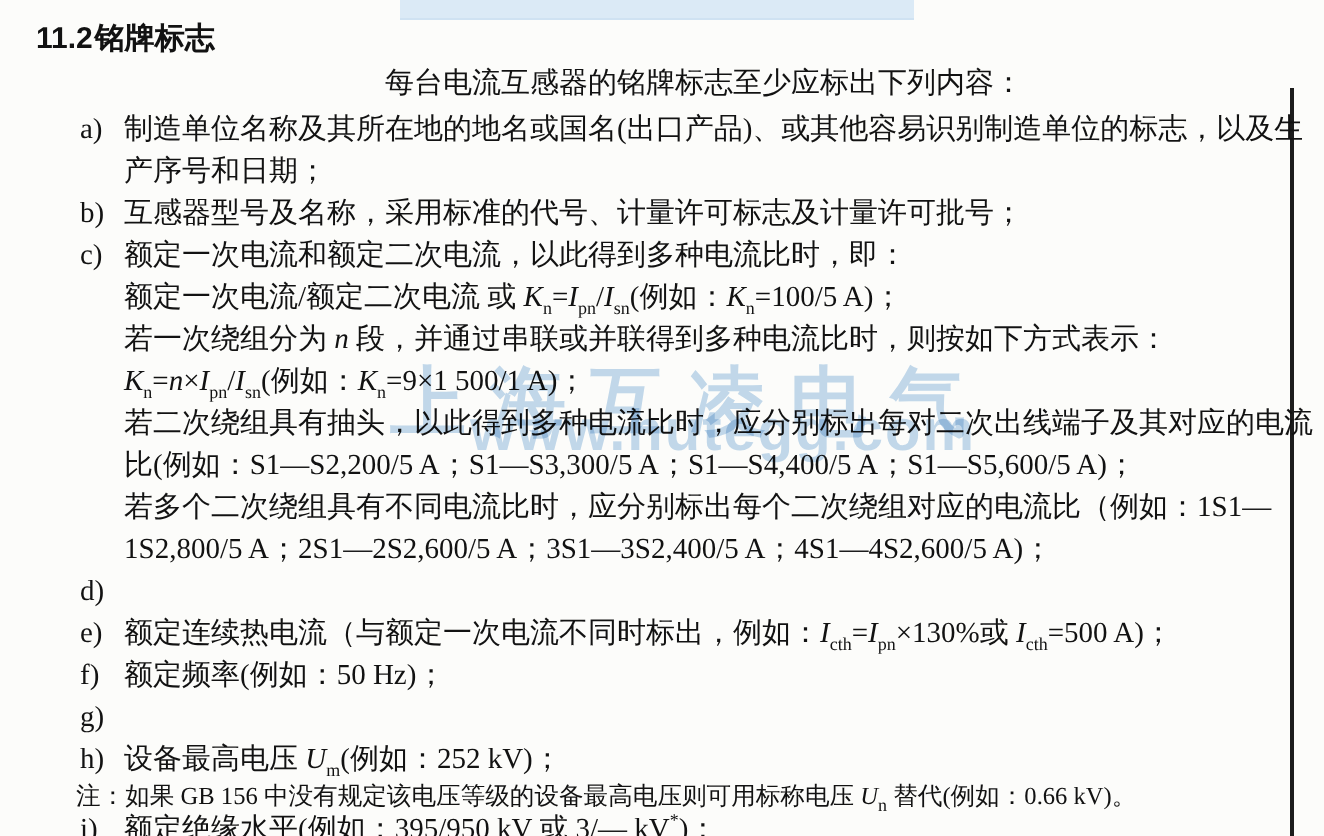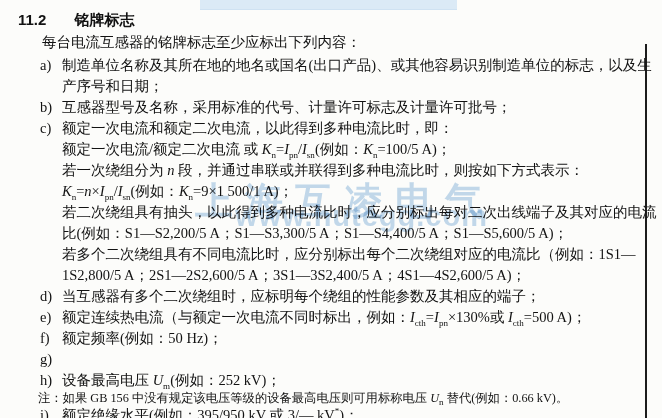--- a/index.html
+++ b/index.html
@@ -27,23 +27,23 @@
   }
   .right-line{
     position:absolute;left:645px;top:44px;width:2px;height:374px;
     background:var(--line);
   }
   .heading{
     padding:9px 0 0 18px;height:22px;line-height:22px;
     font-family:"Liberation Sans","DejaVu Sans",sans-serif;
     font-weight:bold;font-size:15px;white-space:nowrap;
   }
-  .heading .num{margin-right:28px;}
+  .heading .num{margin-right:1px;}
   .intro{
-    padding-left:42px;height:22px;line-height:22px;white-space:nowrap;
+    padding-left:42px;height:22px;line-height:22px;white-space:nowrap;text-align:center;
   }
   #lines{margin-top:2px;position:relative;z-index:2;}
   .line{
     position:relative;height:21px;line-height:21px;
     padding-left:62px;white-space:nowrap;
   }
   .line .label{position:absolute;left:40px;top:0;width:22px;}
   .line.note{
     height:14px;line-height:14px;font-size:12.3px;padding-left:38px;
   }
@@ -84,21 +84,21 @@
       <div class="line cont"><span><span>产序号和日期；</span></span></div>
       <div class="line item"><span class="label">b)</span><span><span>互感器型号及名称，采用标准的代号、计量许可标志及计量许可批号；</span></span></div>
       <div class="line item"><span class="label">c)</span><span><span>额定一次电流和额定二次电流，以此得到多种电流比时，即：</span></span></div>
       <div class="line cont"><span><span>额定一次电流/额定二次电流 或 </span><span class="var">K</span><sub>n</sub><span>=</span><span class="var">I</span><sub>pn</sub><span>/</span><span class="var">I</span><sub>sn</sub><span>(例如：</span><span class="var">K</span><sub>n</sub><span>=100/5 A)；</span></span></div>
       <div class="line cont"><span><span>若一次绕组分为 </span><span class="var">n</span><span> 段，并通过串联或并联得到多种电流比时，则按如下方式表示：</span></span></div>
       <div class="line cont"><span><span class="var">K</span><sub>n</sub><span>=</span><span class="var">n</span><span>×</span><span class="var">I</span><sub>pn</sub><span>/</span><span class="var">I</span><sub>sn</sub><span>(例如：</span><span class="var">K</span><sub>n</sub><span>=9×1 500/1 A)；</span></span></div>
       <div class="line cont"><span><span>若二次绕组具有抽头，以此得到多种电流比时，应分别标出每对二次出线端子及其对应的电流</span></span></div>
       <div class="line cont"><span><span>比(例如：S1—S2,200/5 A；S1—S3,300/5 A；S1—S4,400/5 A；S1—S5,600/5 A)；</span></span></div>
       <div class="line cont"><span><span>若多个二次绕组具有不同电流比时，应分别标出每个二次绕组对应的电流比（例如：1S1—</span></span></div>
       <div class="line cont"><span><span>1S2,800/5 A；2S1—2S2,600/5 A；3S1—3S2,400/5 A；4S1—4S2,600/5 A)；</span></span></div>
-      <div class="line item"><span class="label">d)</span><span><span>当互感器有多个二次绕组时，应标明每个绕组的性能参数及其相应的端子；</span></span></div>
+      <div class="line item"><span class="label">d)</span></div>
       <div class="line item"><span class="label">e)</span><span><span>额定连续热电流（与额定一次电流不同时标出，例如：</span><span class="var">I</span><sub>cth</sub><span>=</span><span class="var">I</span><sub>pn</sub><span>×130%或 </span><span class="var">I</span><sub>cth</sub><span>=500 A)；</span></span></div>
       <div class="line item"><span class="label">f)</span><span><span>额定频率(例如：50 Hz)；</span></span></div>
       <div class="line item"><span class="label">g)</span></div>
       <div class="line item"><span class="label">h)</span><span><span>设备最高电压 </span><span class="var">U</span><sub>m</sub><span>(例如：252 kV)；</span></span></div>
       <div class="line note"><span><span>注：如果 GB 156 中没有规定该电压等级的设备最高电压则可用标称电压 </span><span class="var">U</span><sub>n</sub><span> 替代(例如：0.66 kV)。</span></span></div>
       <div class="line item"><span class="label">i)</span><span><span>额定绝缘水平(例如：395/950 kV 或 3/— kV</span><sup>*</sup><span>)；</span></span></div>
     </div>
 
   <div class="wm-text">上海互凌电气</div>
   <div class="wm-url">www.hutegg.com</div>

